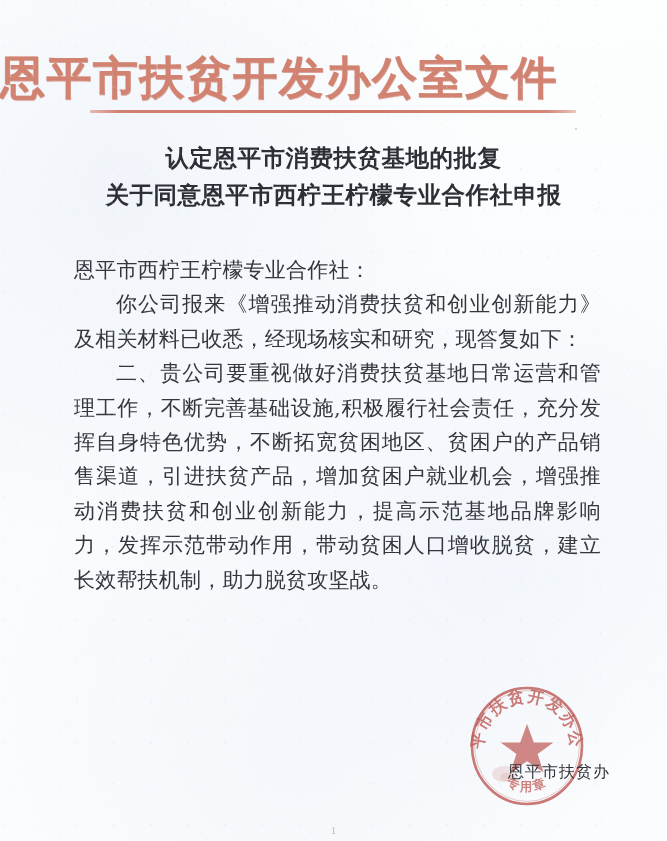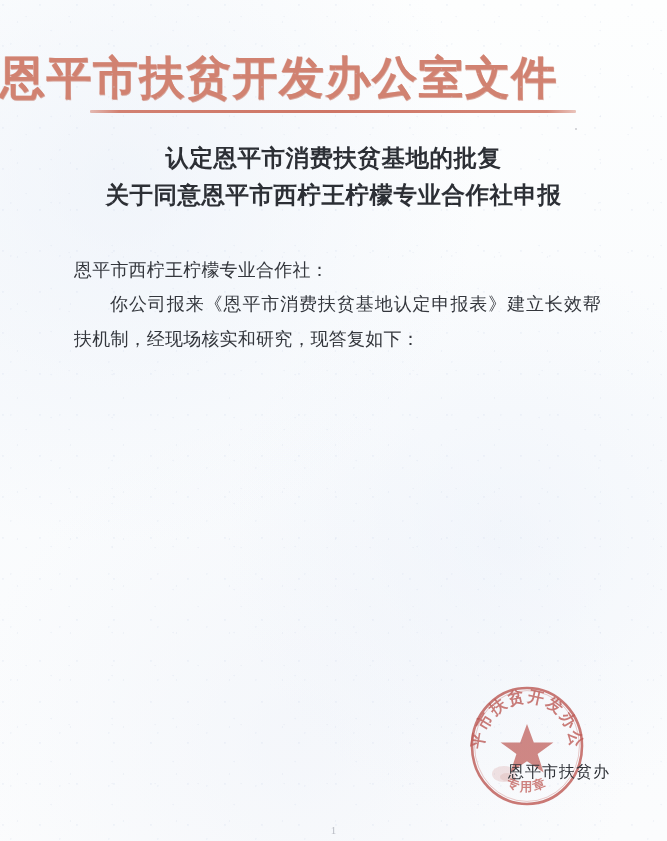--- a/index.html
+++ b/index.html
@@ -105,21 +105,21 @@
     white-space: nowrap;
   }
 
   
   .body-block {
     position: absolute;
     top: 253px;
     left: 74px;
     width: 527px;
     font-family: "DejaVu Serif", "Liberation Serif", serif;
-    font-size: 18px;
+    font-size: 21px;
     line-height: 34.4px;
     color: #33363c;
     letter-spacing: 0.2px;
   }
   .para {
     margin: 0;
     text-align: justify;
     text-align-last: left;
     text-justify: inter-character;
   }
@@ -185,21 +185,22 @@
   <div class="masthead-rule"></div>
   <div class="masthead-dot"></div>
 
   <div class="doc-title">
     <span class="tl">认定恩平市消费扶贫基地的批复</span>
     <span class="tl">关于同意恩平市西柠王柠檬专业合作社申报</span>
   </div>
 
   <div class="body-block">
     <p class="para">恩平市西柠王柠檬专业合作社：</p>
-    <p class="para indent">你公司报来《恩平市消费扶贫基地认定申报表》建立长效帮扶机制，经现场核实和研究，现答复如下：</p>
+    <p class="para indent">你公司报来《增强推动消费扶贫和创业创新能力》及相关材料已收悉，经现场核实和研究，现答复如下：</p>
+    <p class="para indent">二、贵公司要重视做好消费扶贫基地日常运营和管理工作，不断完善基础设施,积极履行社会责任，充分发挥自身特色优势，不断拓宽贫困地区、贫困户的产品销售渠道，引进扶贫产品，增加贫困户就业机会，增强推动消费扶贫和创业创新能力，提高示范基地品牌影响力，发挥示范带动作用，带动贫困人口增收脱贫，建立长效帮扶机制，助力脱贫攻坚战。</p>
   </div>
 
   <div class="seal">
     <svg viewBox="0 0 120 126" xmlns="http://www.w3.org/2000/svg">
       <defs>
         <path id="sealArcTop" d="M 16,66 A 44,46 0 0 1 104,66" fill="none"></path>
         <path id="sealArcBottom" d="M 27,92 A 42,44 0 0 0 93,92" fill="none"></path>
       </defs>
 
       <ellipse cx="60" cy="64" rx="55" ry="58" fill="none" stroke="#c0504a" stroke-width="2.6" opacity="0.82"></ellipse>

